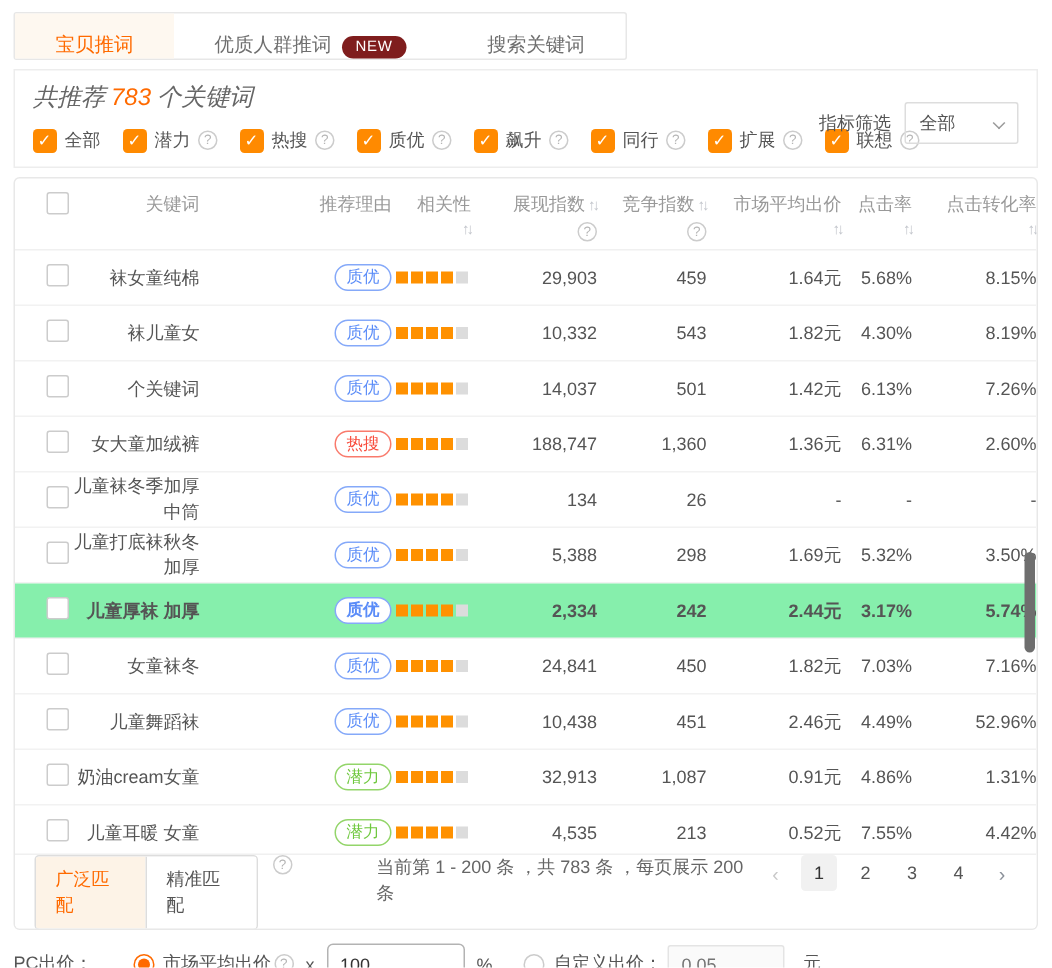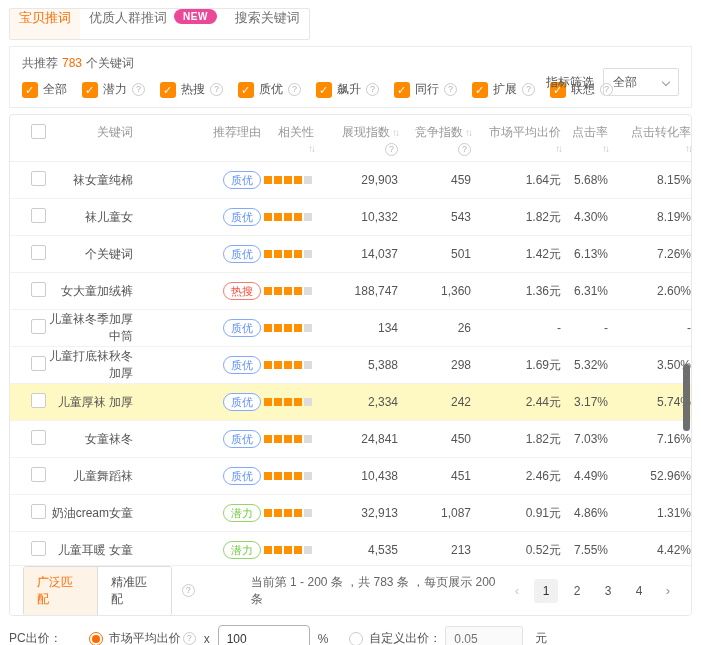--- a/index.html
+++ b/index.html
@@ -2,30 +2,30 @@
 <html><head>
 <meta charset="utf-8">
 <style>
   * { margin:0; padding:0; box-sizing:border-box; }
   html,body { width:701px; height:645px; background:#fff; overflow:hidden;
     font-family:"Liberation Sans","DejaVu Sans",sans-serif; }
 
   
   .tab-bar { display:inline-flex; margin:8px 0 0 9px; border:1px solid #e7e7e7;
     border-radius:2px; background:#fff; }
-  .tab { height:30px; display:flex; align-items:flex-start; gap:7px; padding:0 9px;
+  .tab { height:30px; display:flex; align-items:flex-end; gap:7px; padding:0 27px;
     font-size:13px; color:#6f6f6f; cursor:pointer; white-space:nowrap; }
   .tab.active { background:#fef8f0; color:#ff6a00; }
-  .badge-new { background:#ec4899; color:#fff; font-size:10px; font-weight:bold;
+  .badge-new { background:#7f1d1d; color:#fff; font-size:10px; font-weight:normal;
     padding:2px 9px; border-radius:10px; letter-spacing:.5px; }
 
   
   .filter-box { margin:6px 9px 0; border:1px solid #ededed; padding:8px 12px 9px;
     position:relative; }
-  .summary { font-size:12px; color:#666; }
+  .summary { font-size:16px; color:#666;font-style:italic; }
   .summary .count { color:#ff6a00; margin:0 4px; }
   .options { display:flex; align-items:center; margin-top:9px; font-size:12px; color:#555; }
   .filter-option { display:flex; align-items:center; gap:5px; margin-right:15px; cursor:pointer; }
   .cb { width:16px; height:16px; background:#ff8a00; border-radius:3px; position:relative;
     display:inline-block; flex:0 0 auto; }
   .cb::after { content:"✓"; position:absolute; left:3px; top:0; color:#fff;
     font-size:11px; font-weight:bold; line-height:16px; }
   .help-icon { width:13px; height:13px; border:1px solid #ccc; border-radius:50%;
     color:#b5b5b5; font-size:9px; line-height:11px; text-align:center;
     display:inline-block; flex:0 0 auto; }
@@ -44,32 +44,32 @@
     align-items:center;text-align:right; }
   .thead { align-items:start; padding:9px 0 5px; border-bottom:1px solid #f0f0f0; color:#999; }
   .th { line-height:17px; }
   .th .l2 { display:block; height:15px; line-height:15px; }
   .cb-cell { padding-left:10px; }
   .row-cb { width:15px; height:15px; border:1px solid #ccc; border-radius:2px;
     background:#fff; display:inline-block; cursor:pointer; }
   .sort-icon { cursor:pointer; }
   .sort-icon::after { content:"↑↓"; font-size:10px; letter-spacing:-2px; color:#c3c6cc; padding-left:2px; }
   .row { height:37px; border-bottom:1px solid #f2f2f2; color:#555; }
-  .row.highlighted { background:#fef9c3; }
+  .row.highlighted { background:#86efac;font-weight:bold; }
   .tag { display:inline-block; padding:0 7px; height:18px; line-height:16px;
     border-radius:10px; font-size:11px; background:#fff; }
   .tag-blue  { color:#5a8cf8; border:1px solid #85a9f9; }
   .tag-red   { color:#f84c3c; border:1px solid #f97a6c; }
   .tag-green { color:#6fc83e; border:1px solid #93d56a; }
   .rel-sq { width:8px; height:8px; background:#dcdcdc; display:inline-block; margin-right:2px; }
   .rel-sq.on { background:#ff9100; }
 
   
   .tfoot { position:absolute; left:0; right:0; bottom:0; height:50px; background:#fff;
-    border-top:1px solid #f0f0f0; display:flex; align-items:center; padding:0 13px; }
+    border-top:1px solid #f0f0f0; display:flex; align-items:flex-start; padding:0 13px; }
   .match-group { display:inline-flex; border:1px solid #ddd; border-radius:3px;
     overflow:hidden; font-size:12px; }
   .match-btn { padding:7px 13px; background:#fff; color:#555; cursor:pointer; }
   .match-btn.active { background:#fdf3e7; color:#ff6a00; }
   .match-btn + .match-btn { border-left:1px solid #ddd; }
   .tfoot .help-icon { margin-left:10px; }
   .page-info { margin-left:56px; color:#666; }
   .pagination { margin-left:auto; display:flex; align-items:center; gap:7px; color:#555; }
   .page-num { min-width:24px; height:24px; line-height:24px; text-align:center;
     border-radius:3px; cursor:pointer; }

